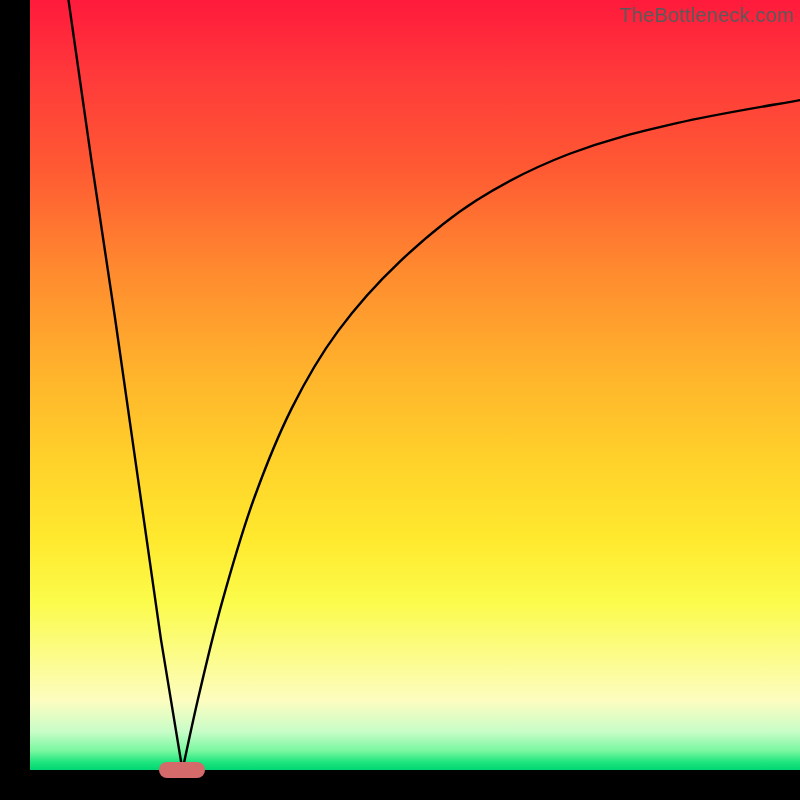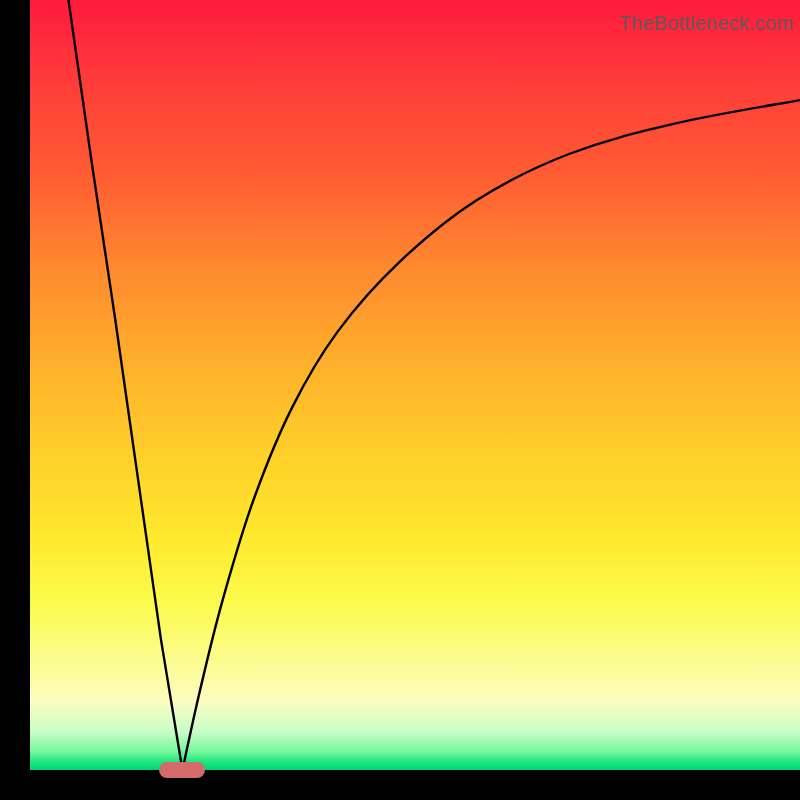--- a/index.html
+++ b/index.html
@@ -45,21 +45,21 @@
     position: absolute;
     border-radius: 10px;
     background: #d46a6a;
     width: 46px;
     height: 16px;
     bottom: 0;
     transform: translate(-50%, 50%);
   }
   .watermark {
     position: absolute;
-    top: 12px;
+    top: 4px;
     right: 6px;
     color: #5a5a5a;
     font-size: 20px;
     font-weight: 500;
     letter-spacing: 0.2px;
     user-select: none;
     pointer-events: none;
   }
   svg.curves {
     position: absolute;

